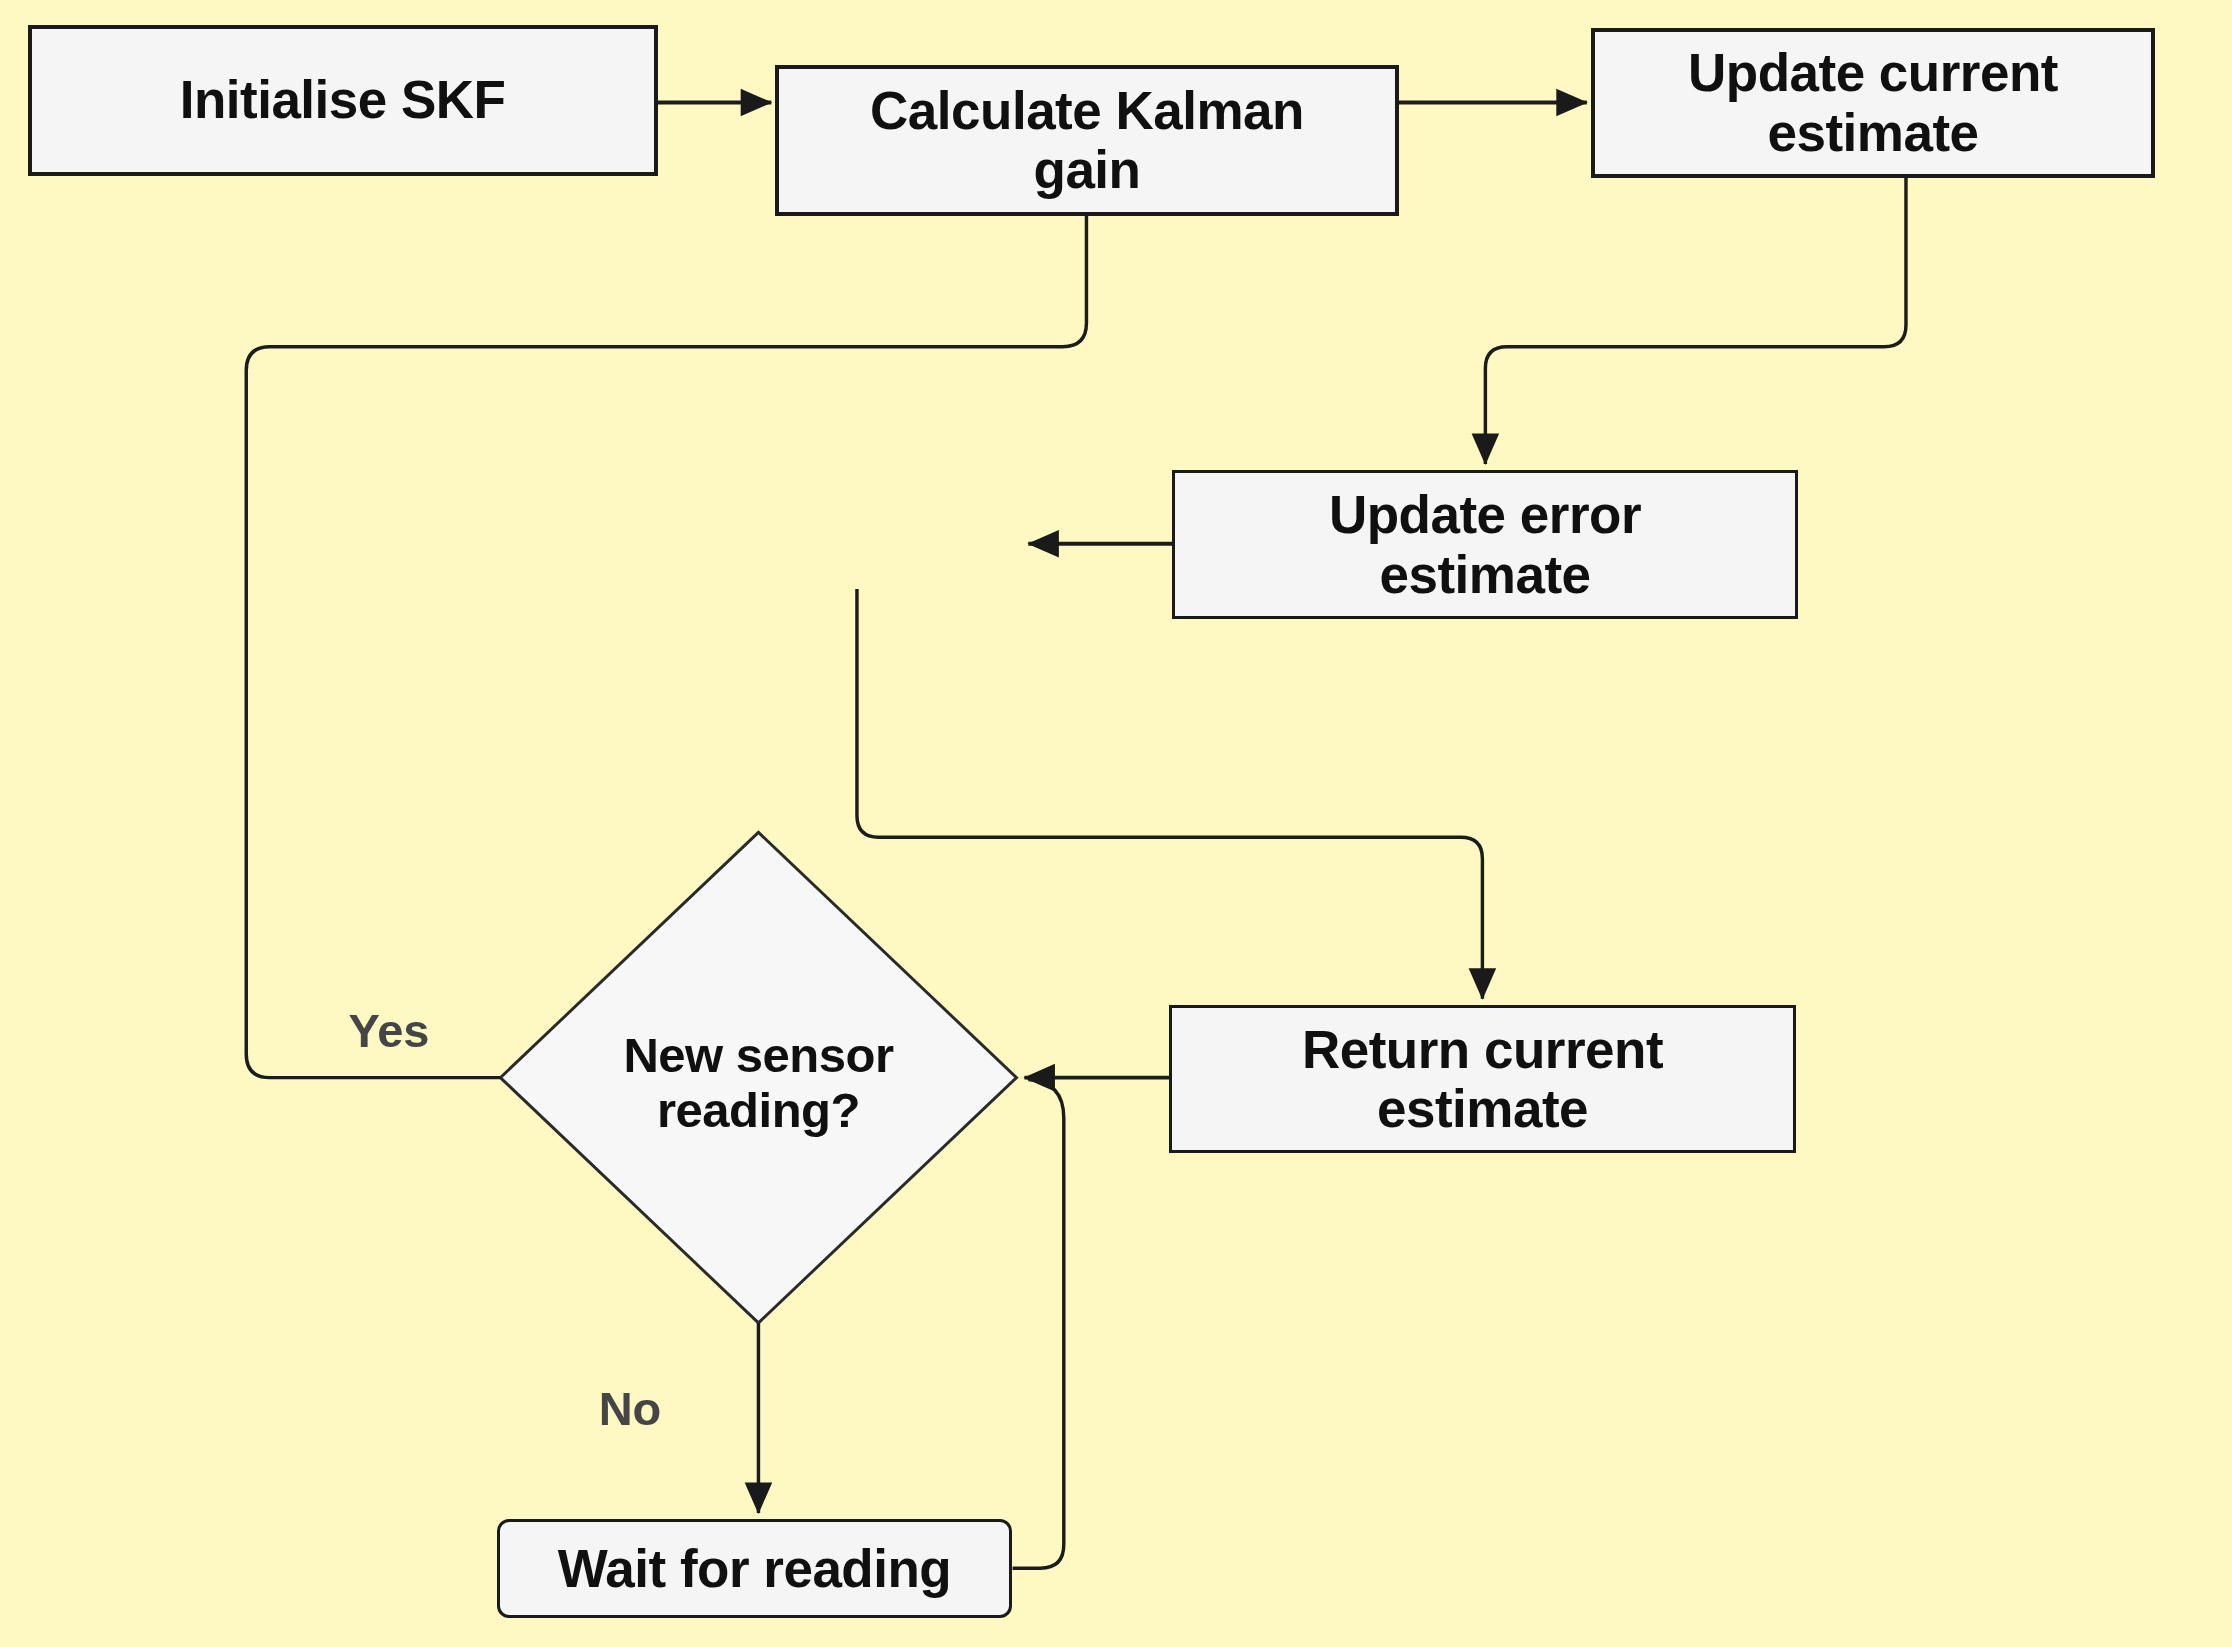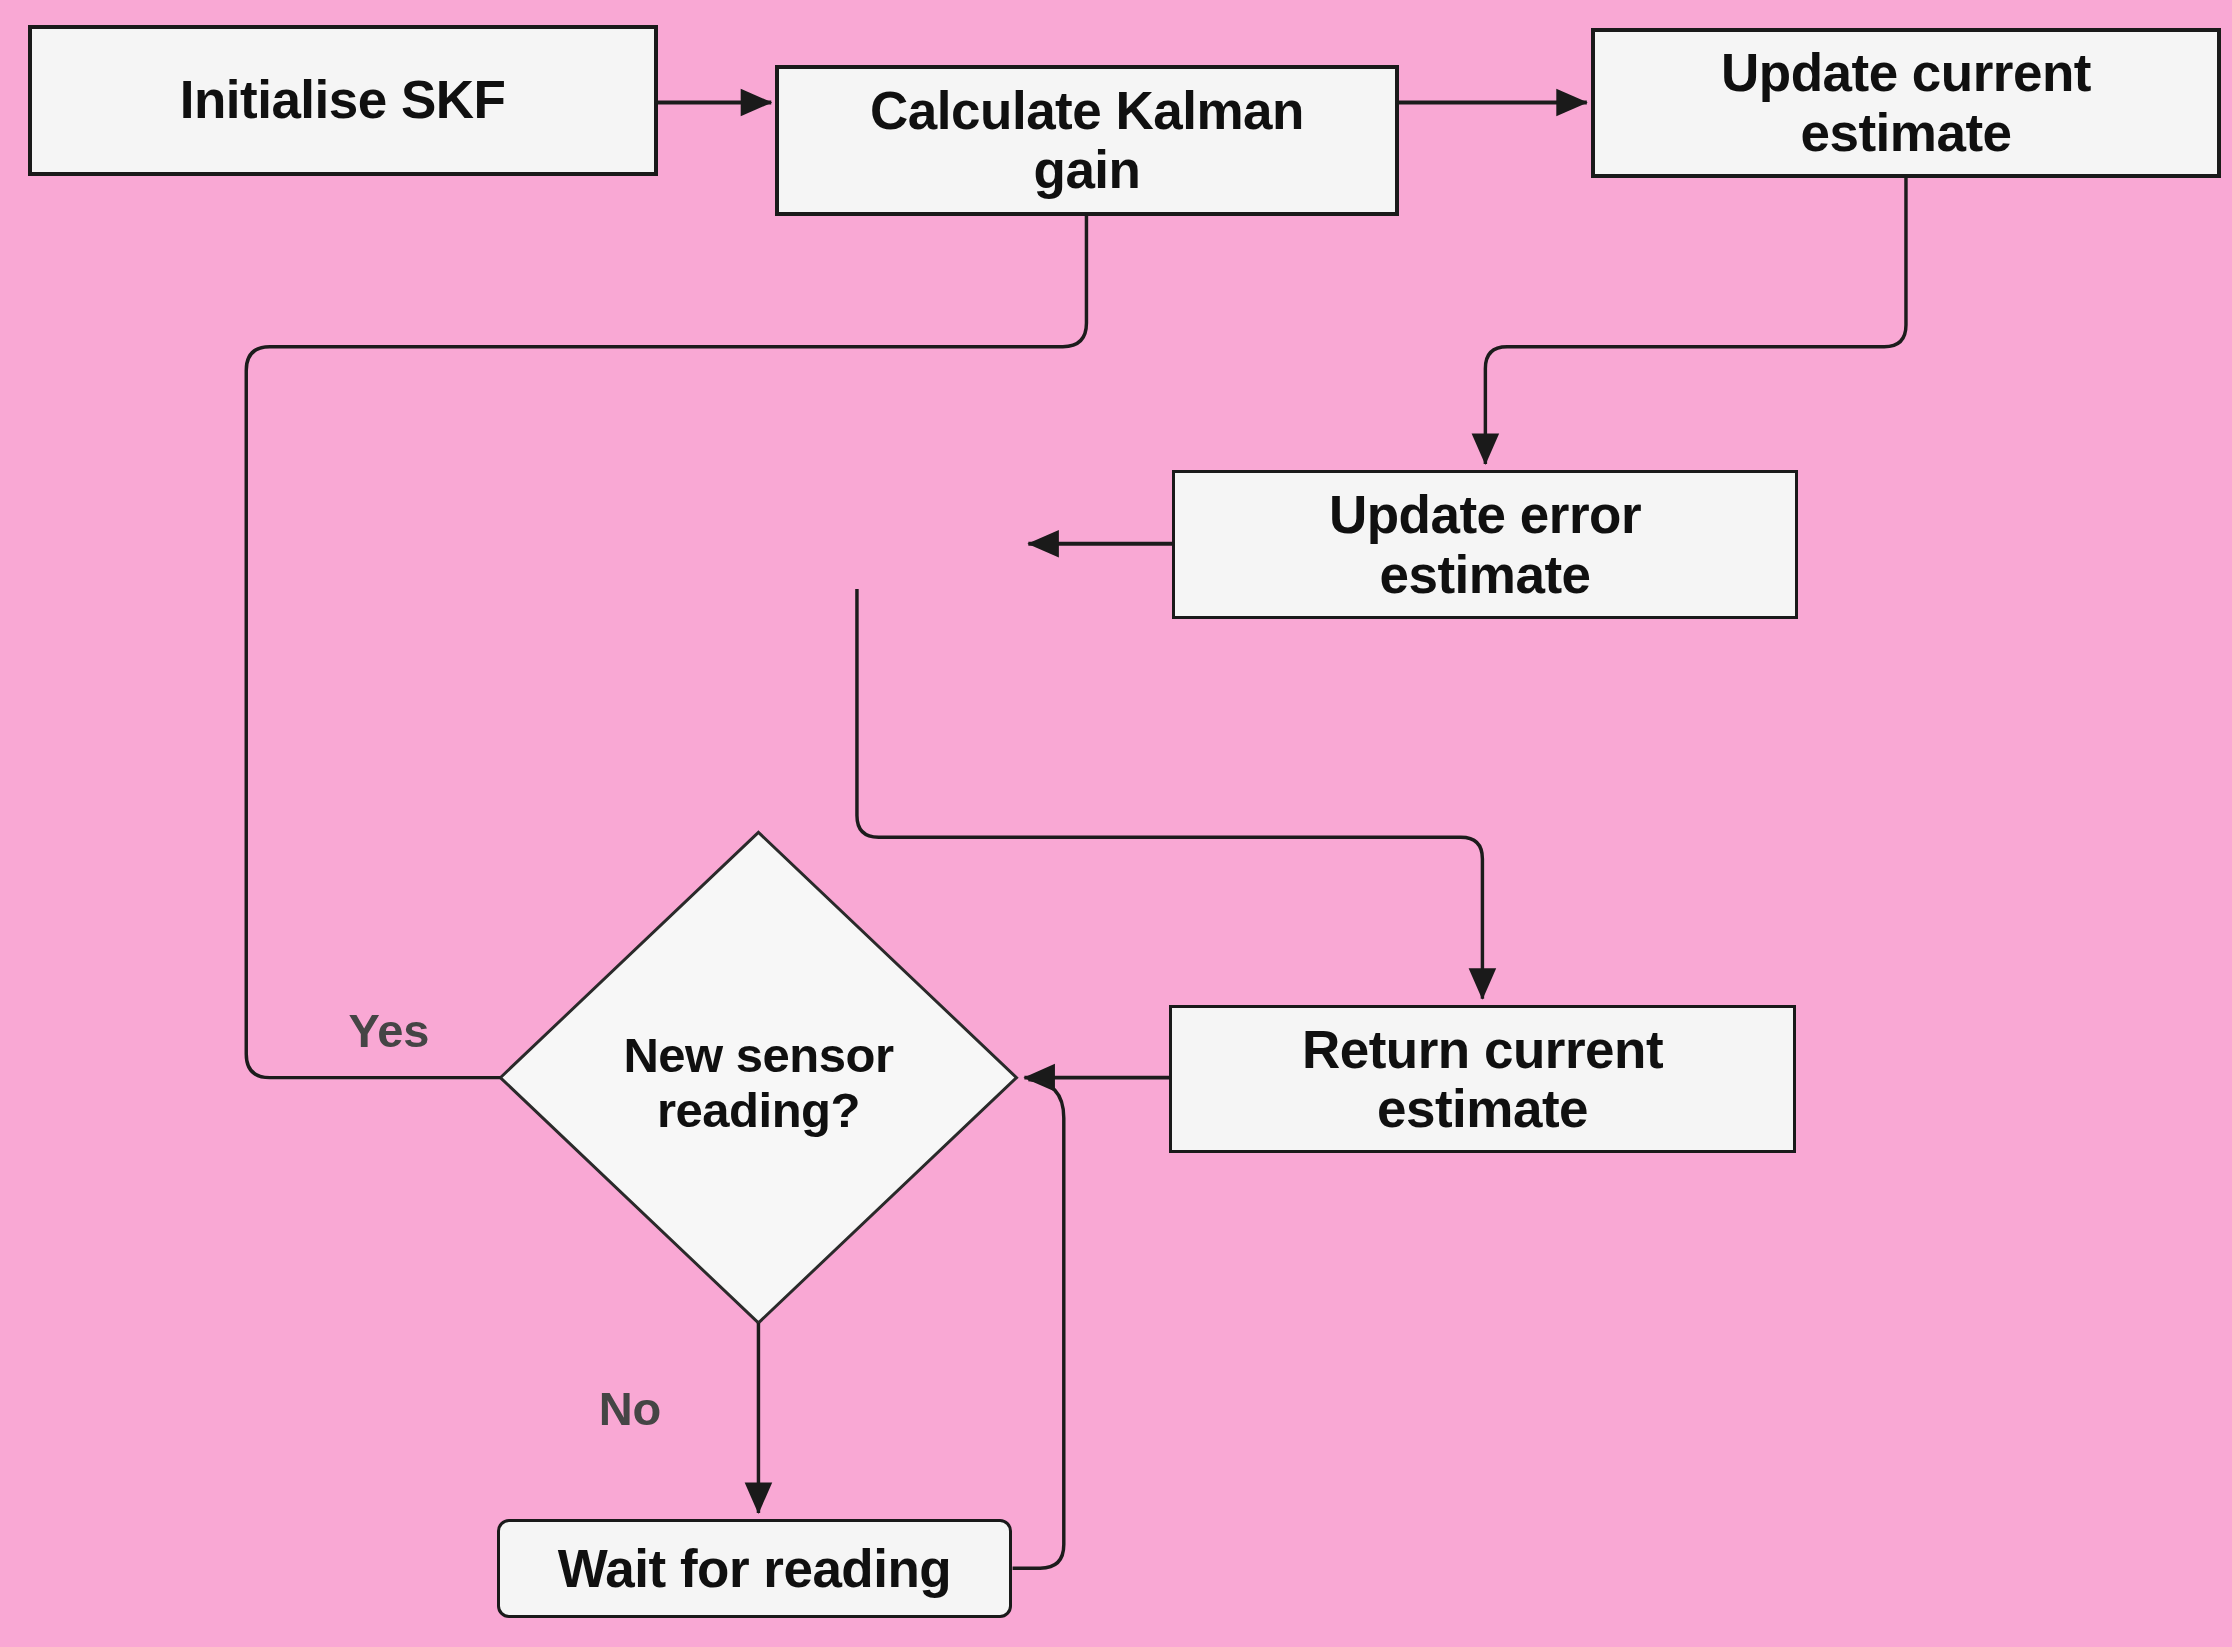--- a/index.html
+++ b/index.html
@@ -1,19 +1,19 @@
 <!DOCTYPE html>
 <html><head>
 <meta charset="utf-8">
 <style>
   html,body{margin:0;padding:0;background:#ffffff;}
   #stage{
     position:relative;
     width:2232px;height:1647px;
-    background:#f9a8d4;
+    background:#fef9c3;
     font-family:"Liberation Sans","DejaVu Sans",sans-serif;
     overflow:hidden;
   }
   #wires{position:absolute;left:0;top:0;width:2232px;height:1647px;}
   .node{
     position:absolute;
     background:#f5f5f5;
     border:3.9px solid #1a1a1a;
     box-sizing:border-box;
     display:flex;align-items:center;justify-content:center;
@@ -76,21 +76,21 @@
 
   <div class="node row1 one-line" style="left:27.6px;top:24.6px;width:630px;height:151px;">
     <span class="node-label">Initialise SKF</span>
   </div>
 
   <div class="node row1" style="left:775px;top:24.6px;width:624px;height:151px;margin-top:40px;">
     <span class="node-label">Calculate Kalman
 gain</span>
   </div>
 
-  <div class="node row1" style="left:1591px;top:27.6px;width:630px;height:150px;">
+  <div class="node row1" style="left:1591px;top:27.6px;width:564px;height:150px;">
     <span class="node-label">Update current
 estimate</span>
   </div>
 
   <div class="node" style="left:1172px;top:470px;width:626px;height:149px;">
     <span class="node-label">Update error
 estimate</span>
   </div>
 
 

